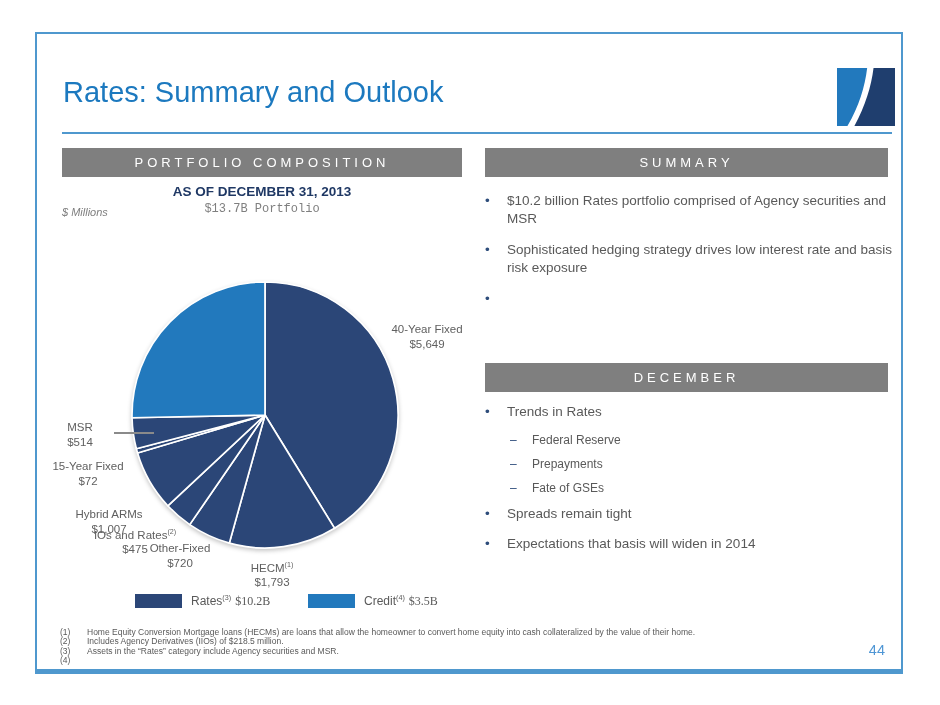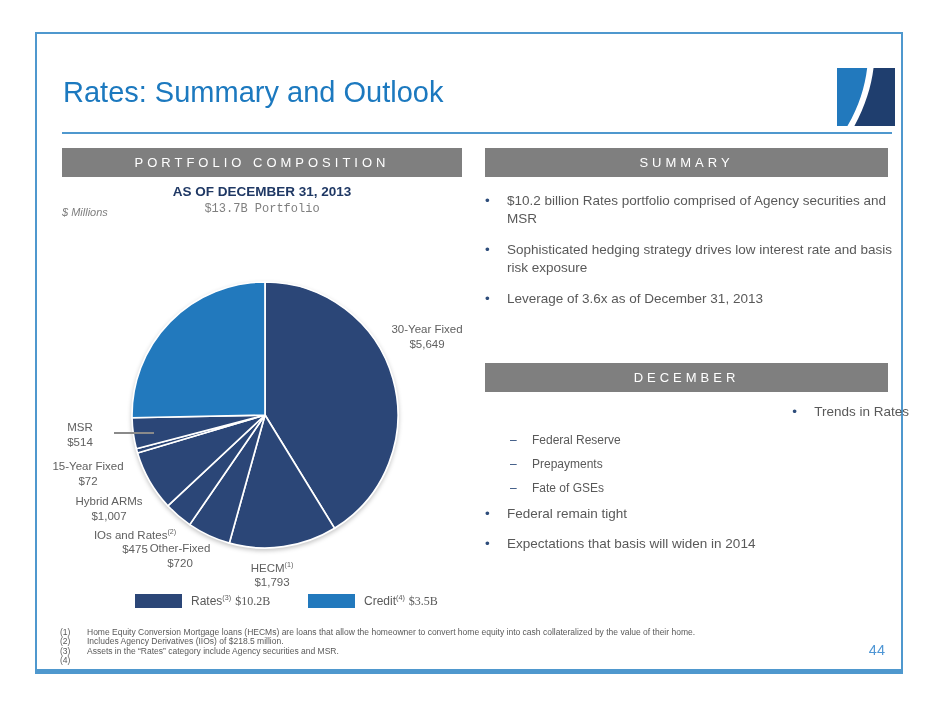--- a/index.html
+++ b/index.html
@@ -22,21 +22,21 @@
   .portfolio { left:25px; top:168px; width:400px; text-align:center; font-size:12px; color:#7F7F7F;font-family:Liberation Mono, monospace; }
   .millions  { left:25px; top:172px; width:400px; text-align:left; font-size:11px; font-style:italic; color:#7F7F7F; }
 
   .pie-wrap { left:83px; top:236px; width:290px; height:290px; }
   .pie-wrap svg { filter: drop-shadow(0 2px 2px rgba(0,0,0,0.22)); }
 
   .pie-label { position:absolute; text-align:center; font-size:11.5px; color:#606060; line-height:14.5px; }
   .lbl-30yr   { left:330px; top:288px; width:120px; }
   .lbl-msr    { left:0px;   top:386px; width:86px;  }
   .lbl-15yr   { left:0px;   top:425px; width:102px; }
-  .lbl-hybrid { left:12px;  top:460px; width:120px; }
+  .lbl-hybrid { left:12px;  top:473px; width:120px; }
   .lbl-ios    { left:33px;  top:491px; width:130px; }
   .lbl-other  { left:83px;  top:507px; width:120px; }
   .lbl-hecm   { left:175px; top:524px; width:120px; }
   .pie-label sup { font-size:0.62em; }
 
   .leader { left:77px; top:398px; width:40px; height:1.5px; background:#8a8a8a; }
 
   .legend-item { position:absolute; top:559px; display:flex; align-items:center; }
   .legend-rates  { left:98px; }
   .legend-credit { left:271px; }
@@ -94,21 +94,21 @@
         <path d="M145,145 L109.33,273.13 A133,133 0 0 1 69.71,254.64 Z" fill="#2B4677" stroke="#ffffff" stroke-width="1.7" stroke-linejoin="round"></path>
         <path d="M145,145 L69.71,254.64 A133,133 0 0 1 47.80,235.78 Z" fill="#2B4677" stroke="#ffffff" stroke-width="1.7" stroke-linejoin="round"></path>
         <path d="M145,145 L47.80,235.78 A133,133 0 0 1 17.53,182.95 Z" fill="#2B4677" stroke="#ffffff" stroke-width="1.7" stroke-linejoin="round"></path>
         <path d="M145,145 L17.53,182.95 A133,133 0 0 1 16.35,178.73 Z" fill="#2B4677" stroke="#ffffff" stroke-width="1.7" stroke-linejoin="round"></path>
         <path d="M145,145 L16.35,178.73 A133,133 0 0 1 12.03,147.74 Z" fill="#2B4677" stroke="#ffffff" stroke-width="1.7" stroke-linejoin="round"></path>
         <path d="M145,145 L12.03,147.74 A133,133 0 0 1 145.00,12.00 Z" fill="#2279BD" stroke="#ffffff" stroke-width="1.7" stroke-linejoin="round"></path>
       </svg>
   </div>
 
   <div class="pie-label lbl-30yr">
-    <div>30-Year Fixed</div>
+    <div>40-Year Fixed</div>
     <div>$5,649</div>
   </div>
   <div class="pie-label lbl-msr">
     <div>MSR</div>
     <div>$514</div>
   </div>
   <div class="pie-label lbl-15yr">
     <div>15-Year Fixed</div>
     <div>$72</div>
   </div>
@@ -144,48 +144,47 @@
     <div class="bullet-item">
       <span class="bullet-glyph"></span>
       <span>$10.2 billion Rates portfolio comprised of Agency securities and MSR</span>
     </div>
     <div class="bullet-item">
       <span class="bullet-glyph"></span>
       <span>Sophisticated hedging strategy drives low interest rate and basis risk exposure</span>
     </div>
     <div class="bullet-item">
       <span class="bullet-glyph"></span>
-      <span>Leverage of 3.6x as of December 31, 2013</span>
     </div>
   </div>
 
   <div class="bullets out-bullets">
     <div>
-      <div class="bullet-item" style="margin-bottom:12px;justify-content:flex-end;">
+      <div class="bullet-item" style="margin-bottom:12px;">
         <span class="bullet-glyph"></span>
         <span>Trends in Rates</span>
       </div>
       <div class="sub-list">
         <div class="sub-item">
           <span class="sub-dash"></span>
           <span>Federal Reserve</span>
         </div>
         <div class="sub-item">
           <span class="sub-dash"></span>
           <span>Prepayments</span>
         </div>
         <div class="sub-item">
           <span class="sub-dash"></span>
           <span>Fate of GSEs</span>
         </div>
       </div>
     </div>
     <div class="bullet-item" style="margin-bottom:12px;">
       <span class="bullet-glyph"></span>
-      <span>Federal remain tight</span>
+      <span>Spreads remain tight</span>
     </div>
     <div class="bullet-item">
       <span class="bullet-glyph"></span>
       <span>Expectations that basis will widen in 2014</span>
     </div>
   </div>
 
   <div class="abs footnotes">
     <div class="fn-row">
       <span class="fn-num">(1)</span>

